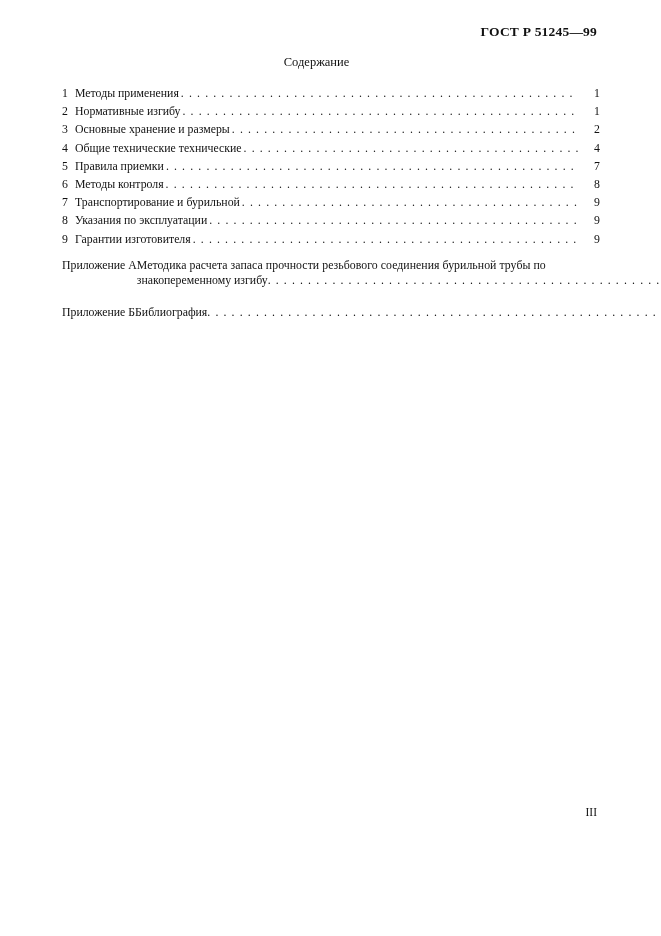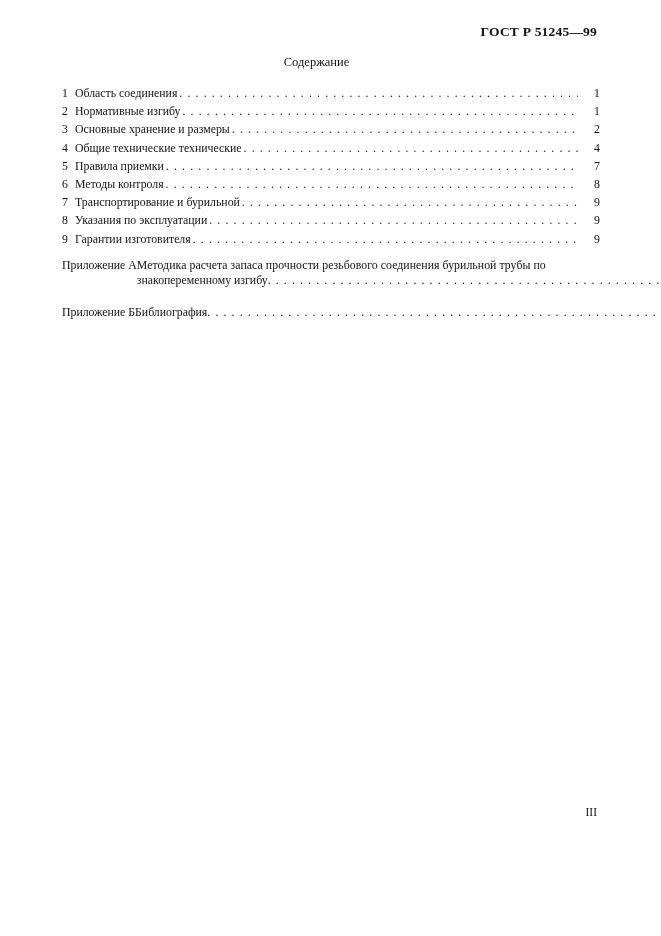--- a/index.html
+++ b/index.html
@@ -25,21 +25,21 @@
 </style>
 </head>
 <body>
 
 <div class="header">ГОСТ Р 51245—99</div>
 <div class="title">Содержание</div>
 
 <div class="toc">
   <div class="row">
       <span class="num">1</span>
-      <span class="label">Область соединения</span>
+      <span class="label">Методы применения</span>
       <span class="dots"></span>
       <span class="page">1</span>
     </div>
   <div class="row">
       <span class="num">2</span>
       <span class="label">Нормативные изгибу</span>
       <span class="dots"></span>
       <span class="page">1</span>
     </div>
   <div class="row">

